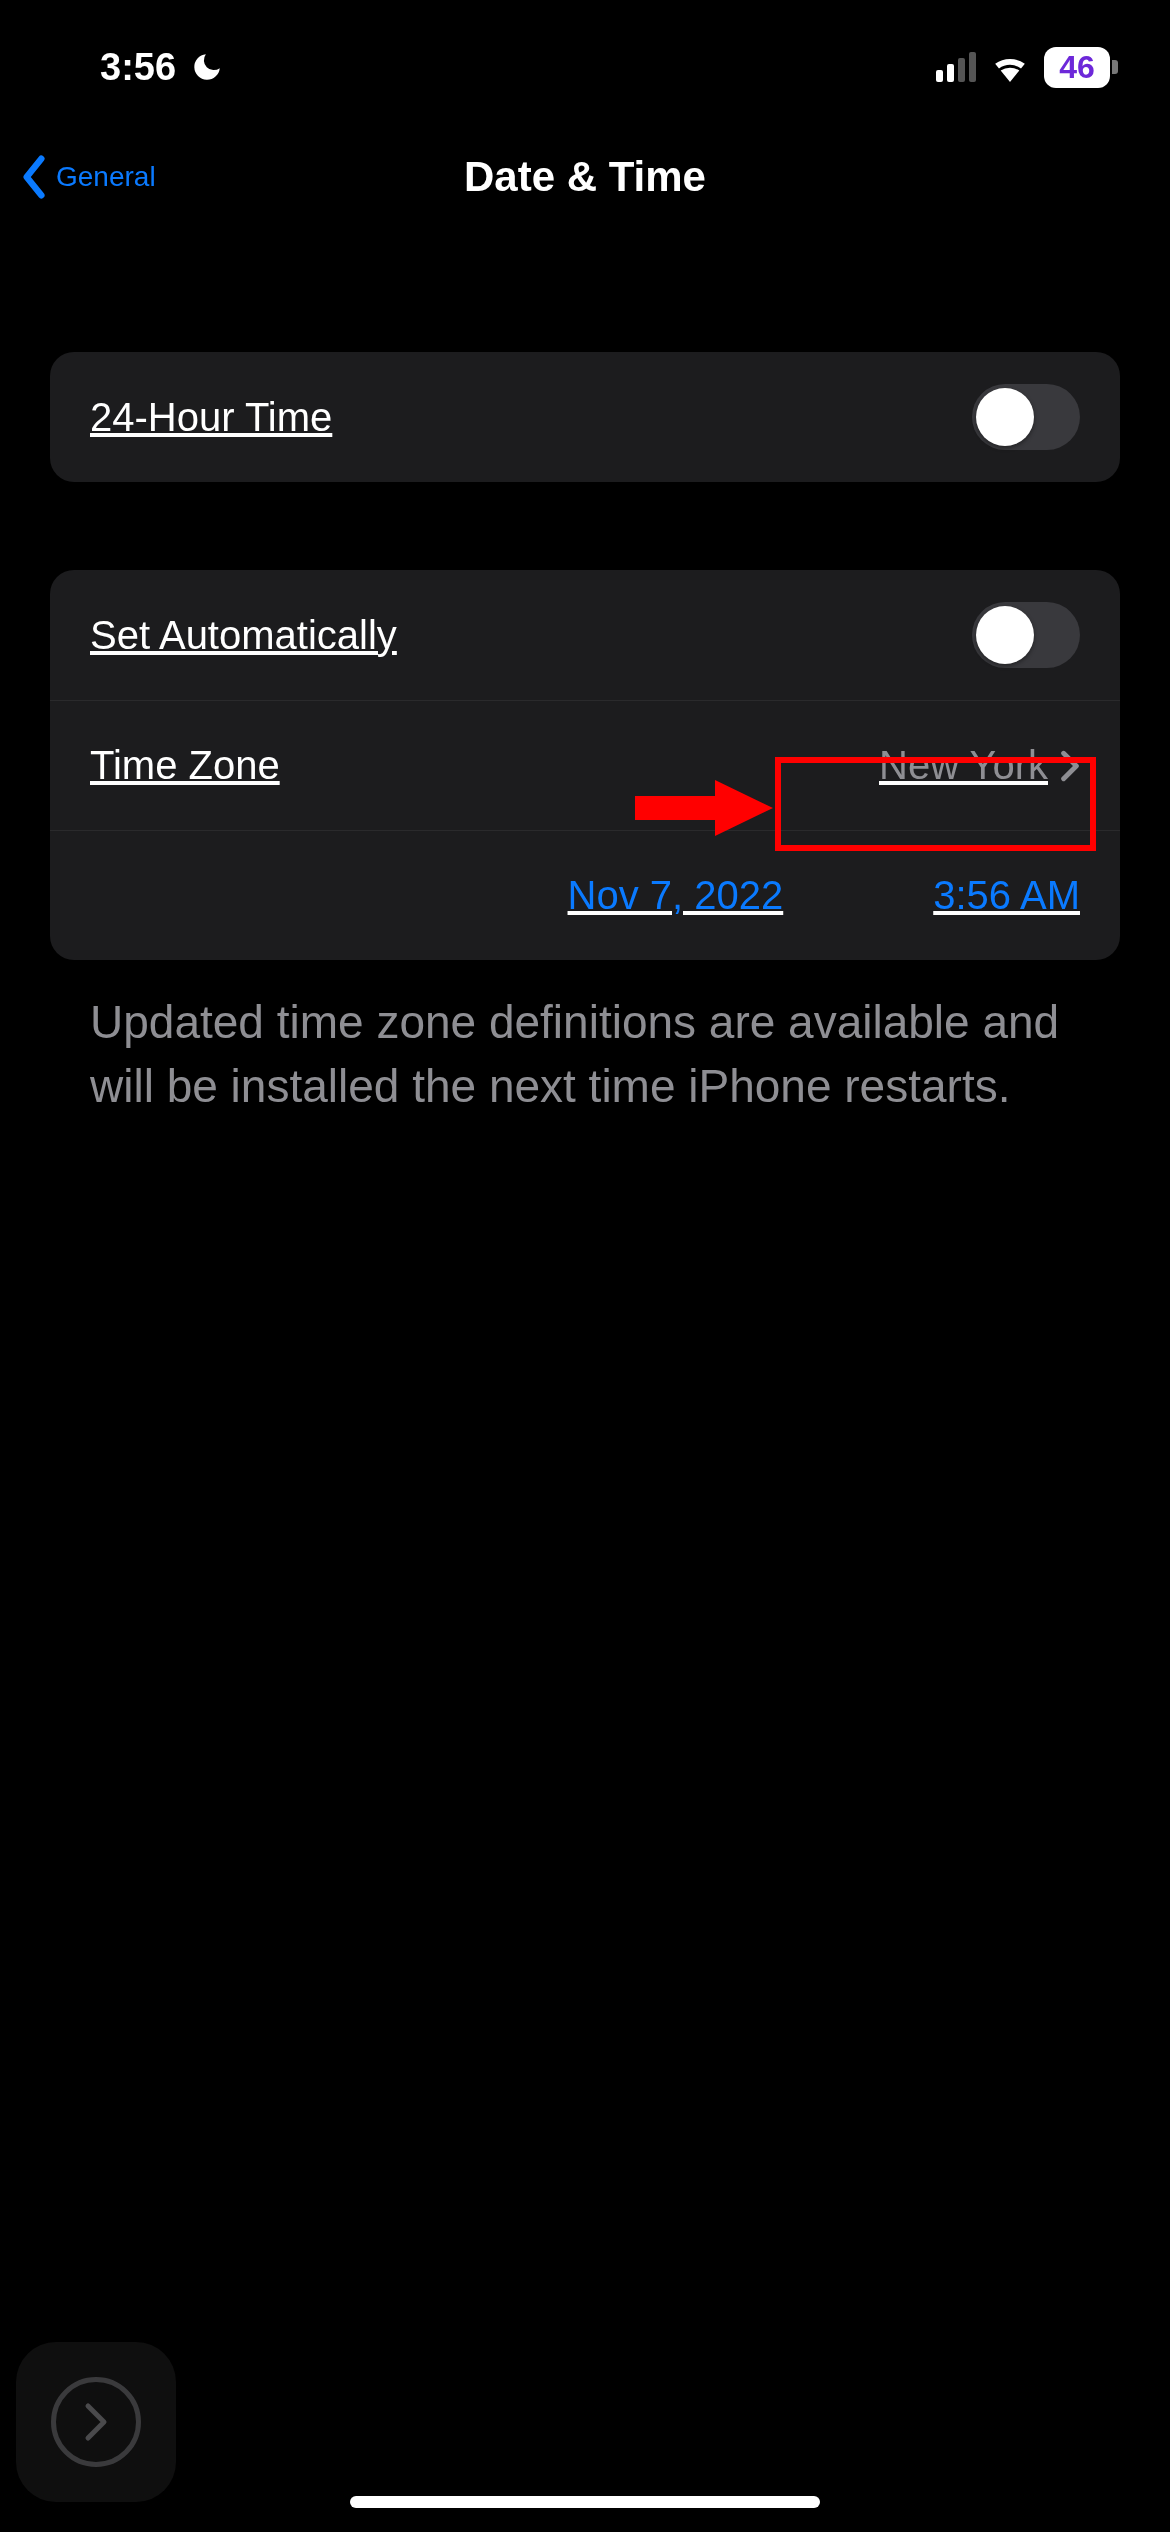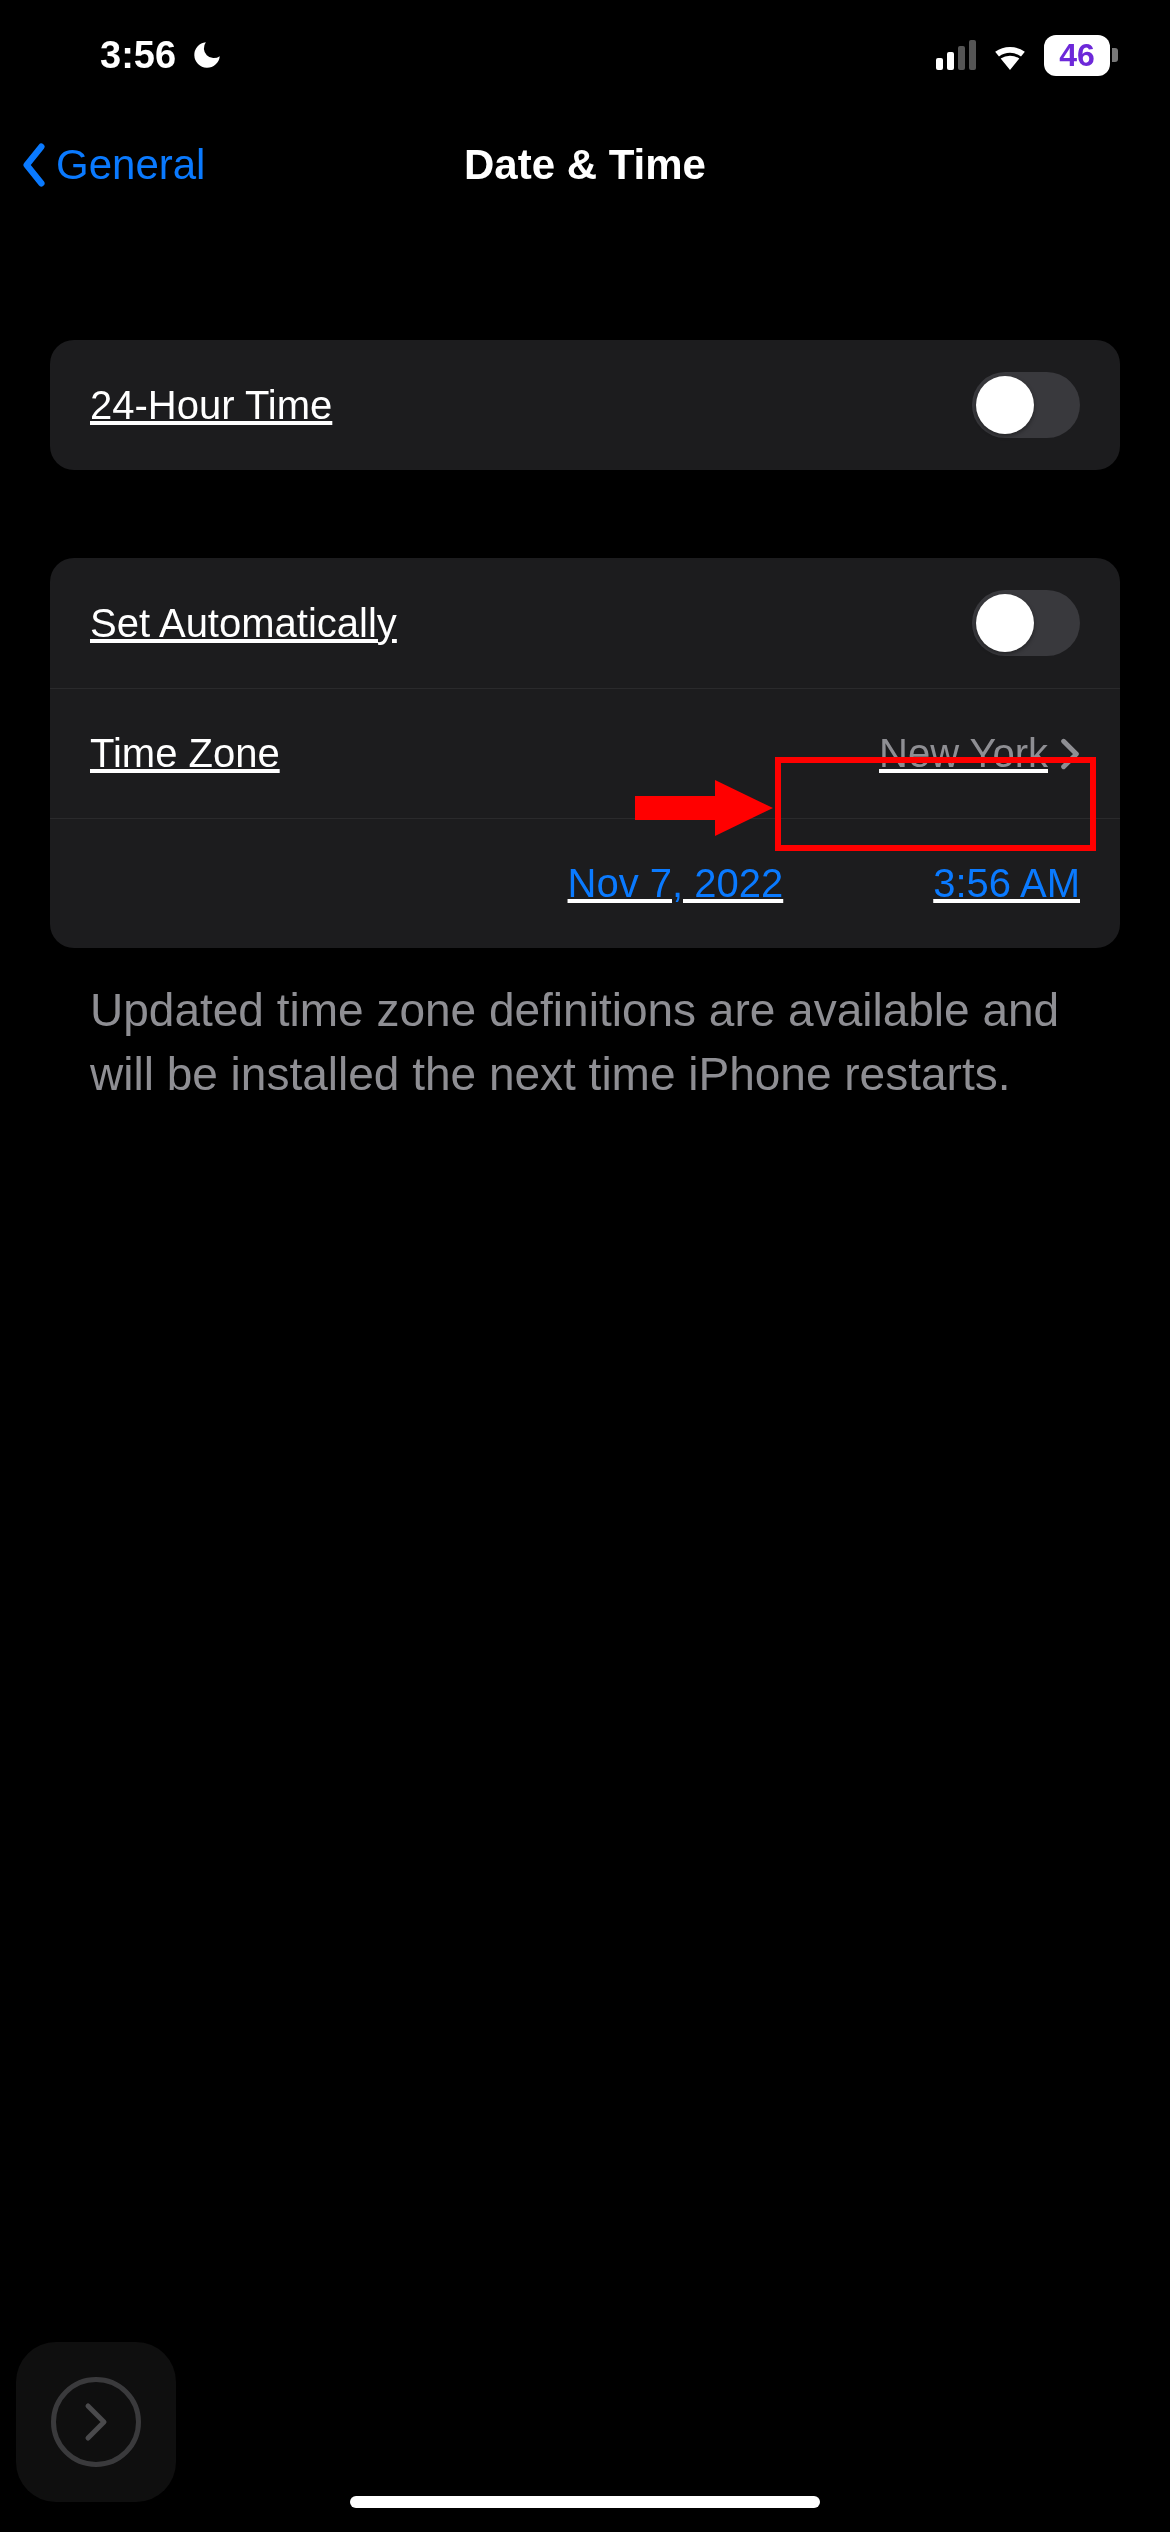--- a/index.html
+++ b/index.html
@@ -15,20 +15,21 @@
 
   
   .status-bar {
     height: 110px;
     display: flex;
     align-items: center;
     justify-content: space-between;
     padding: 0 60px 0 100px;
     font-size: 38px;
     font-weight: 600;
+    margin-top: 12px;
   }
   .status-left { display: flex; align-items: center; gap: 14px; }
   .status-right { display: flex; align-items: center; gap: 14px; }
   .moon-icon svg { display: block; }
   .cell-bars { display: flex; align-items: flex-end; gap: 4px; }
   .cell-bars span { width: 7px; background: #555; border-radius: 2px; }
   .cell-bars span.active { background: #fff; }
   .cell-bars span:nth-child(1){height:12px}
   .cell-bars span:nth-child(2){height:18px}
   .cell-bars span:nth-child(3){height:24px}
@@ -47,21 +48,21 @@
   
   .nav-header {
     height: 110px;
     position: relative;
     display: flex;
     align-items: center;
   }
   .back-button {
     position: absolute; left: 20px; top: 50%; transform: translateY(-50%);
     display: flex; align-items: center; gap: 8px;
-    color: #0a7aff; font-size: 42px;
+    color: #0a7aff; font-size: 28px;
   }
   .back-button svg { display:block; }
   .nav-title {
     margin: 16px auto;
     font-size: 42px; font-weight: 600;
   }
 
   
   .content { padding: 0 50px; padding-top: 120px; }
   .group {

